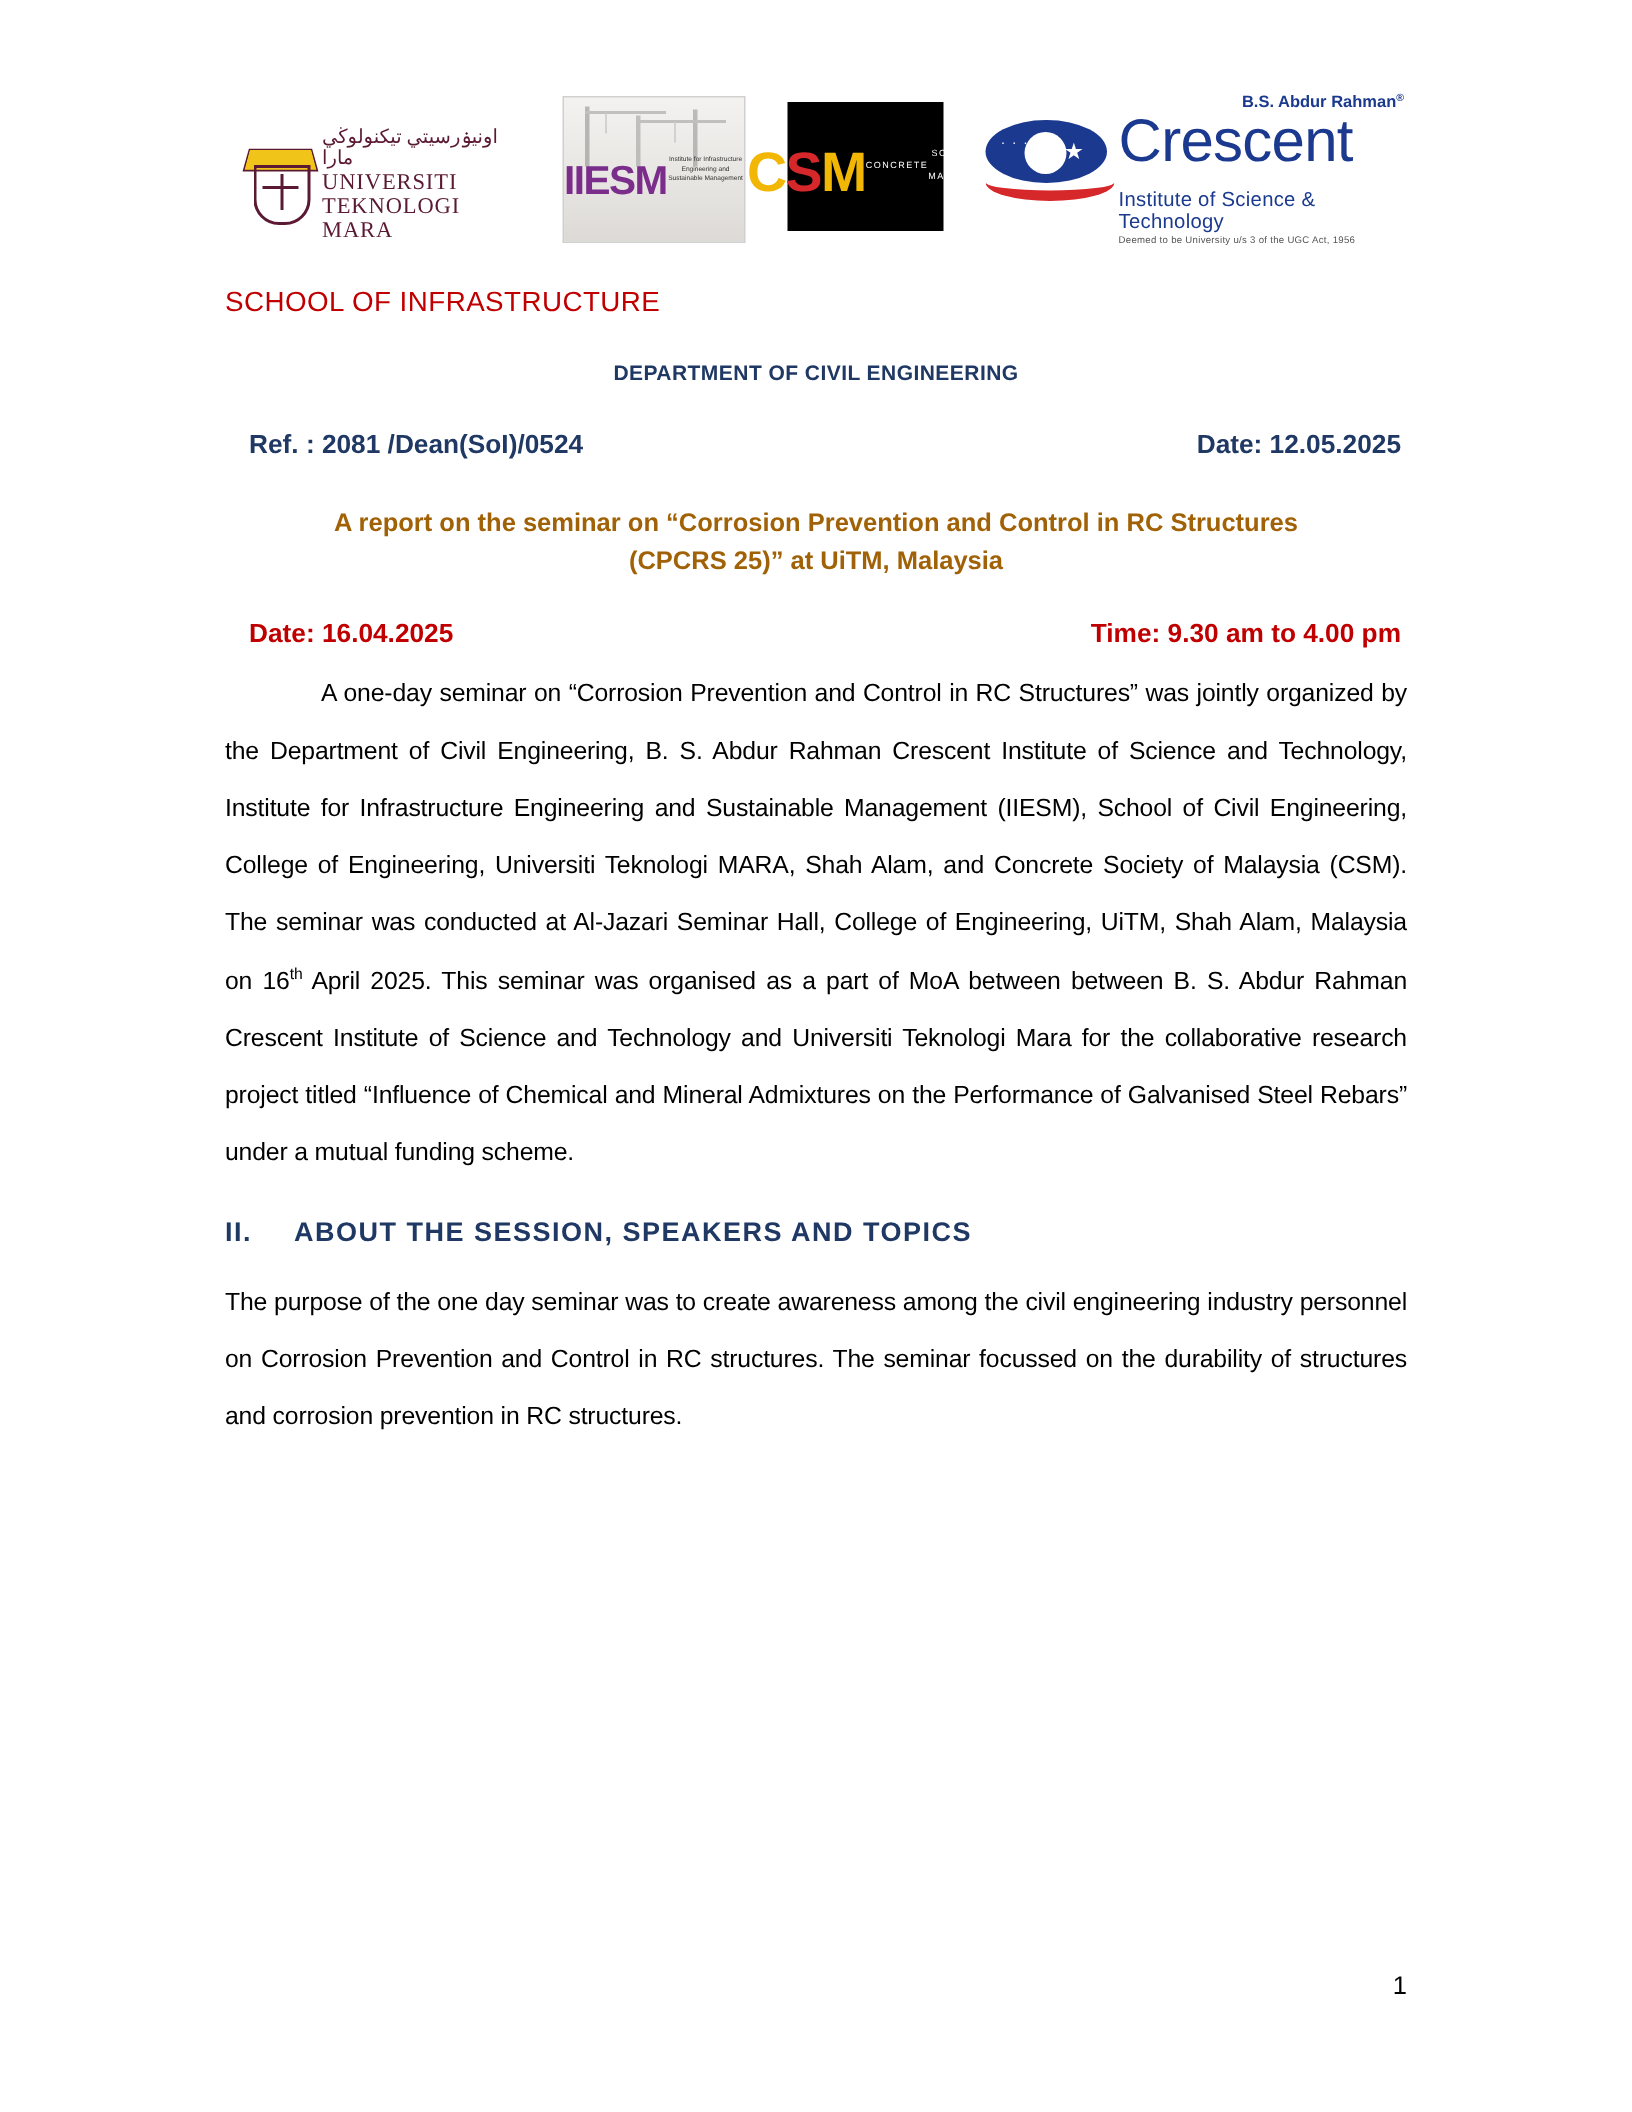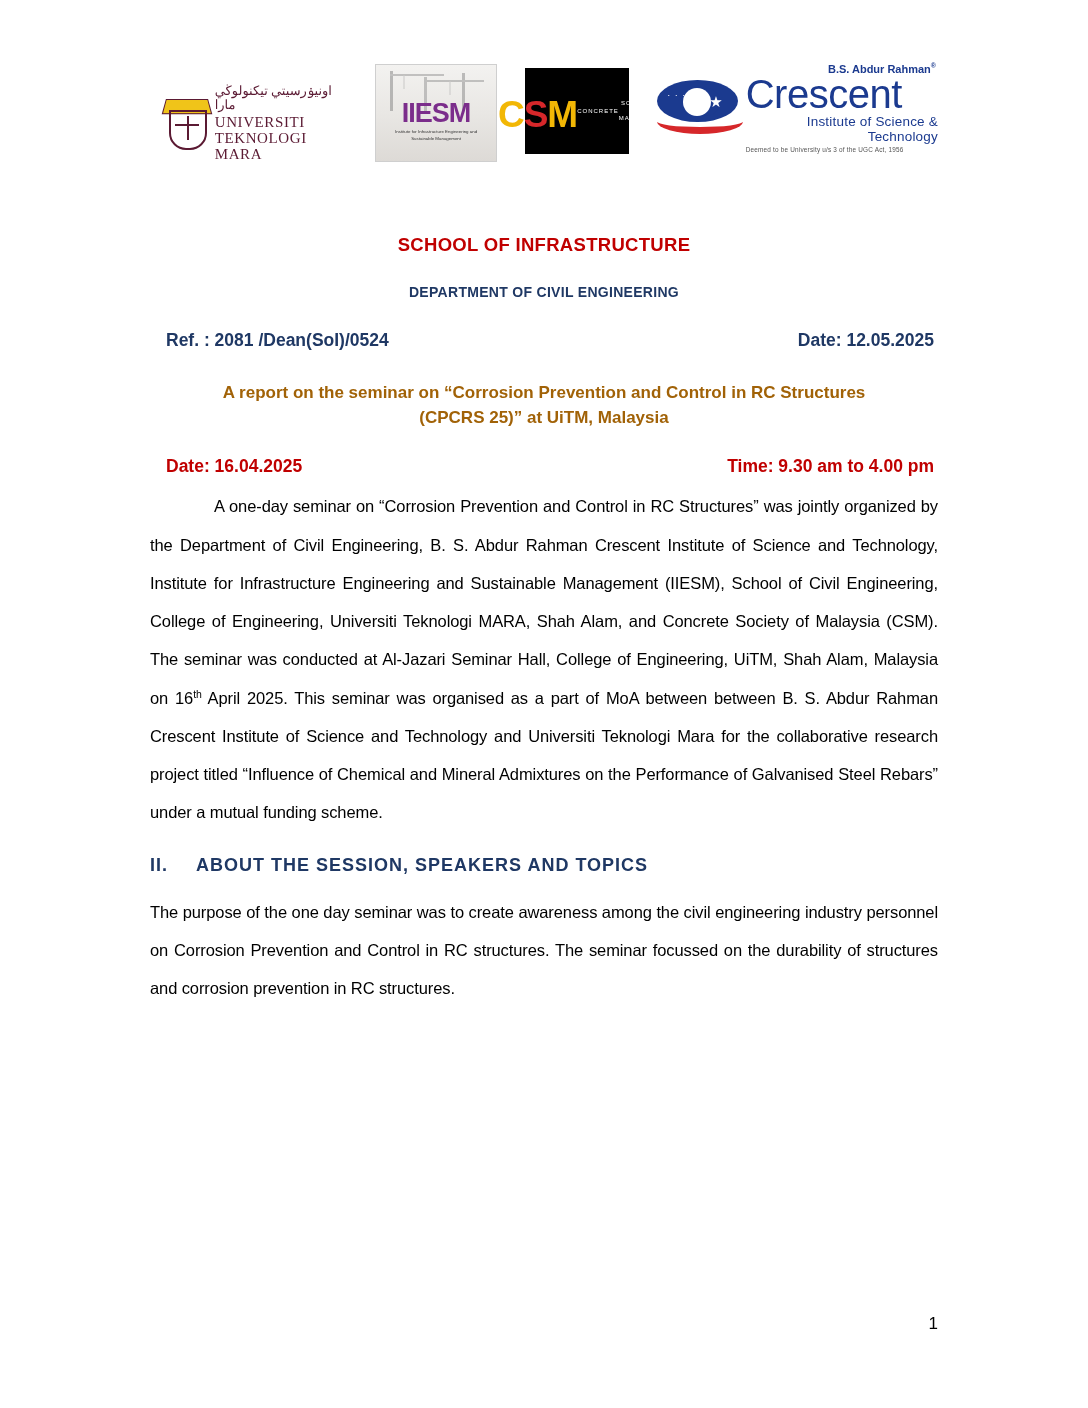--- a/index.html
+++ b/index.html
@@ -91,21 +91,21 @@
 
   
   .logo-iiesm {
     width: 128px;
     height: 96px;
     margin-top: 8px;
     border: 1px solid #cfcfcf;
     background: linear-gradient(180deg, #f3f2f0 0%, #e9e7e4 50%, #dddad6 100%);
     position: relative;
     display: flex;
-    flex-direction: column;
+    flex-direction: row;
     align-items: center;
     justify-content: center;
     overflow: hidden;
   }
   .iiesm-crane {
     position: absolute;
     top: 4px; left: 8px;
     width: 112px; height: 44px;
     opacity: 0.55;
   }
@@ -224,38 +224,37 @@
     font-family: "Liberation Sans", sans-serif;
     font-size: 40px;
     color: #1b3a8f;
     line-height: 0.95;
     letter-spacing: -0.5px;
   }
   .crescent-tag {
     font-size: 13.5px;
     color: #1b3a8f;
     letter-spacing: 0.2px;
-    margin-top: 1px;
-    text-align: right;
+    margin-top: 12px;
   }
   .crescent-fine {
     font-size: 6.4px;
     color: #555;
     letter-spacing: 0.2px;
     margin-top: 2px;
   }
 
   
   .head-center {
-    text-align: center;
+    text-align: left;
     color: #c00000;
-    font-weight: bold;
+    font-weight: normal;
     font-size: 18.5px;
     letter-spacing: 0.3px;
-    margin-top: 68px;
+    margin-top: 24px;
   }
   .head-center2 {
     text-align: center;
     color: #1f3864;
     font-weight: bold;
     font-size: 14px;
     letter-spacing: 0.3px;
     margin-top: 28px;
   }
   .ref-row {

